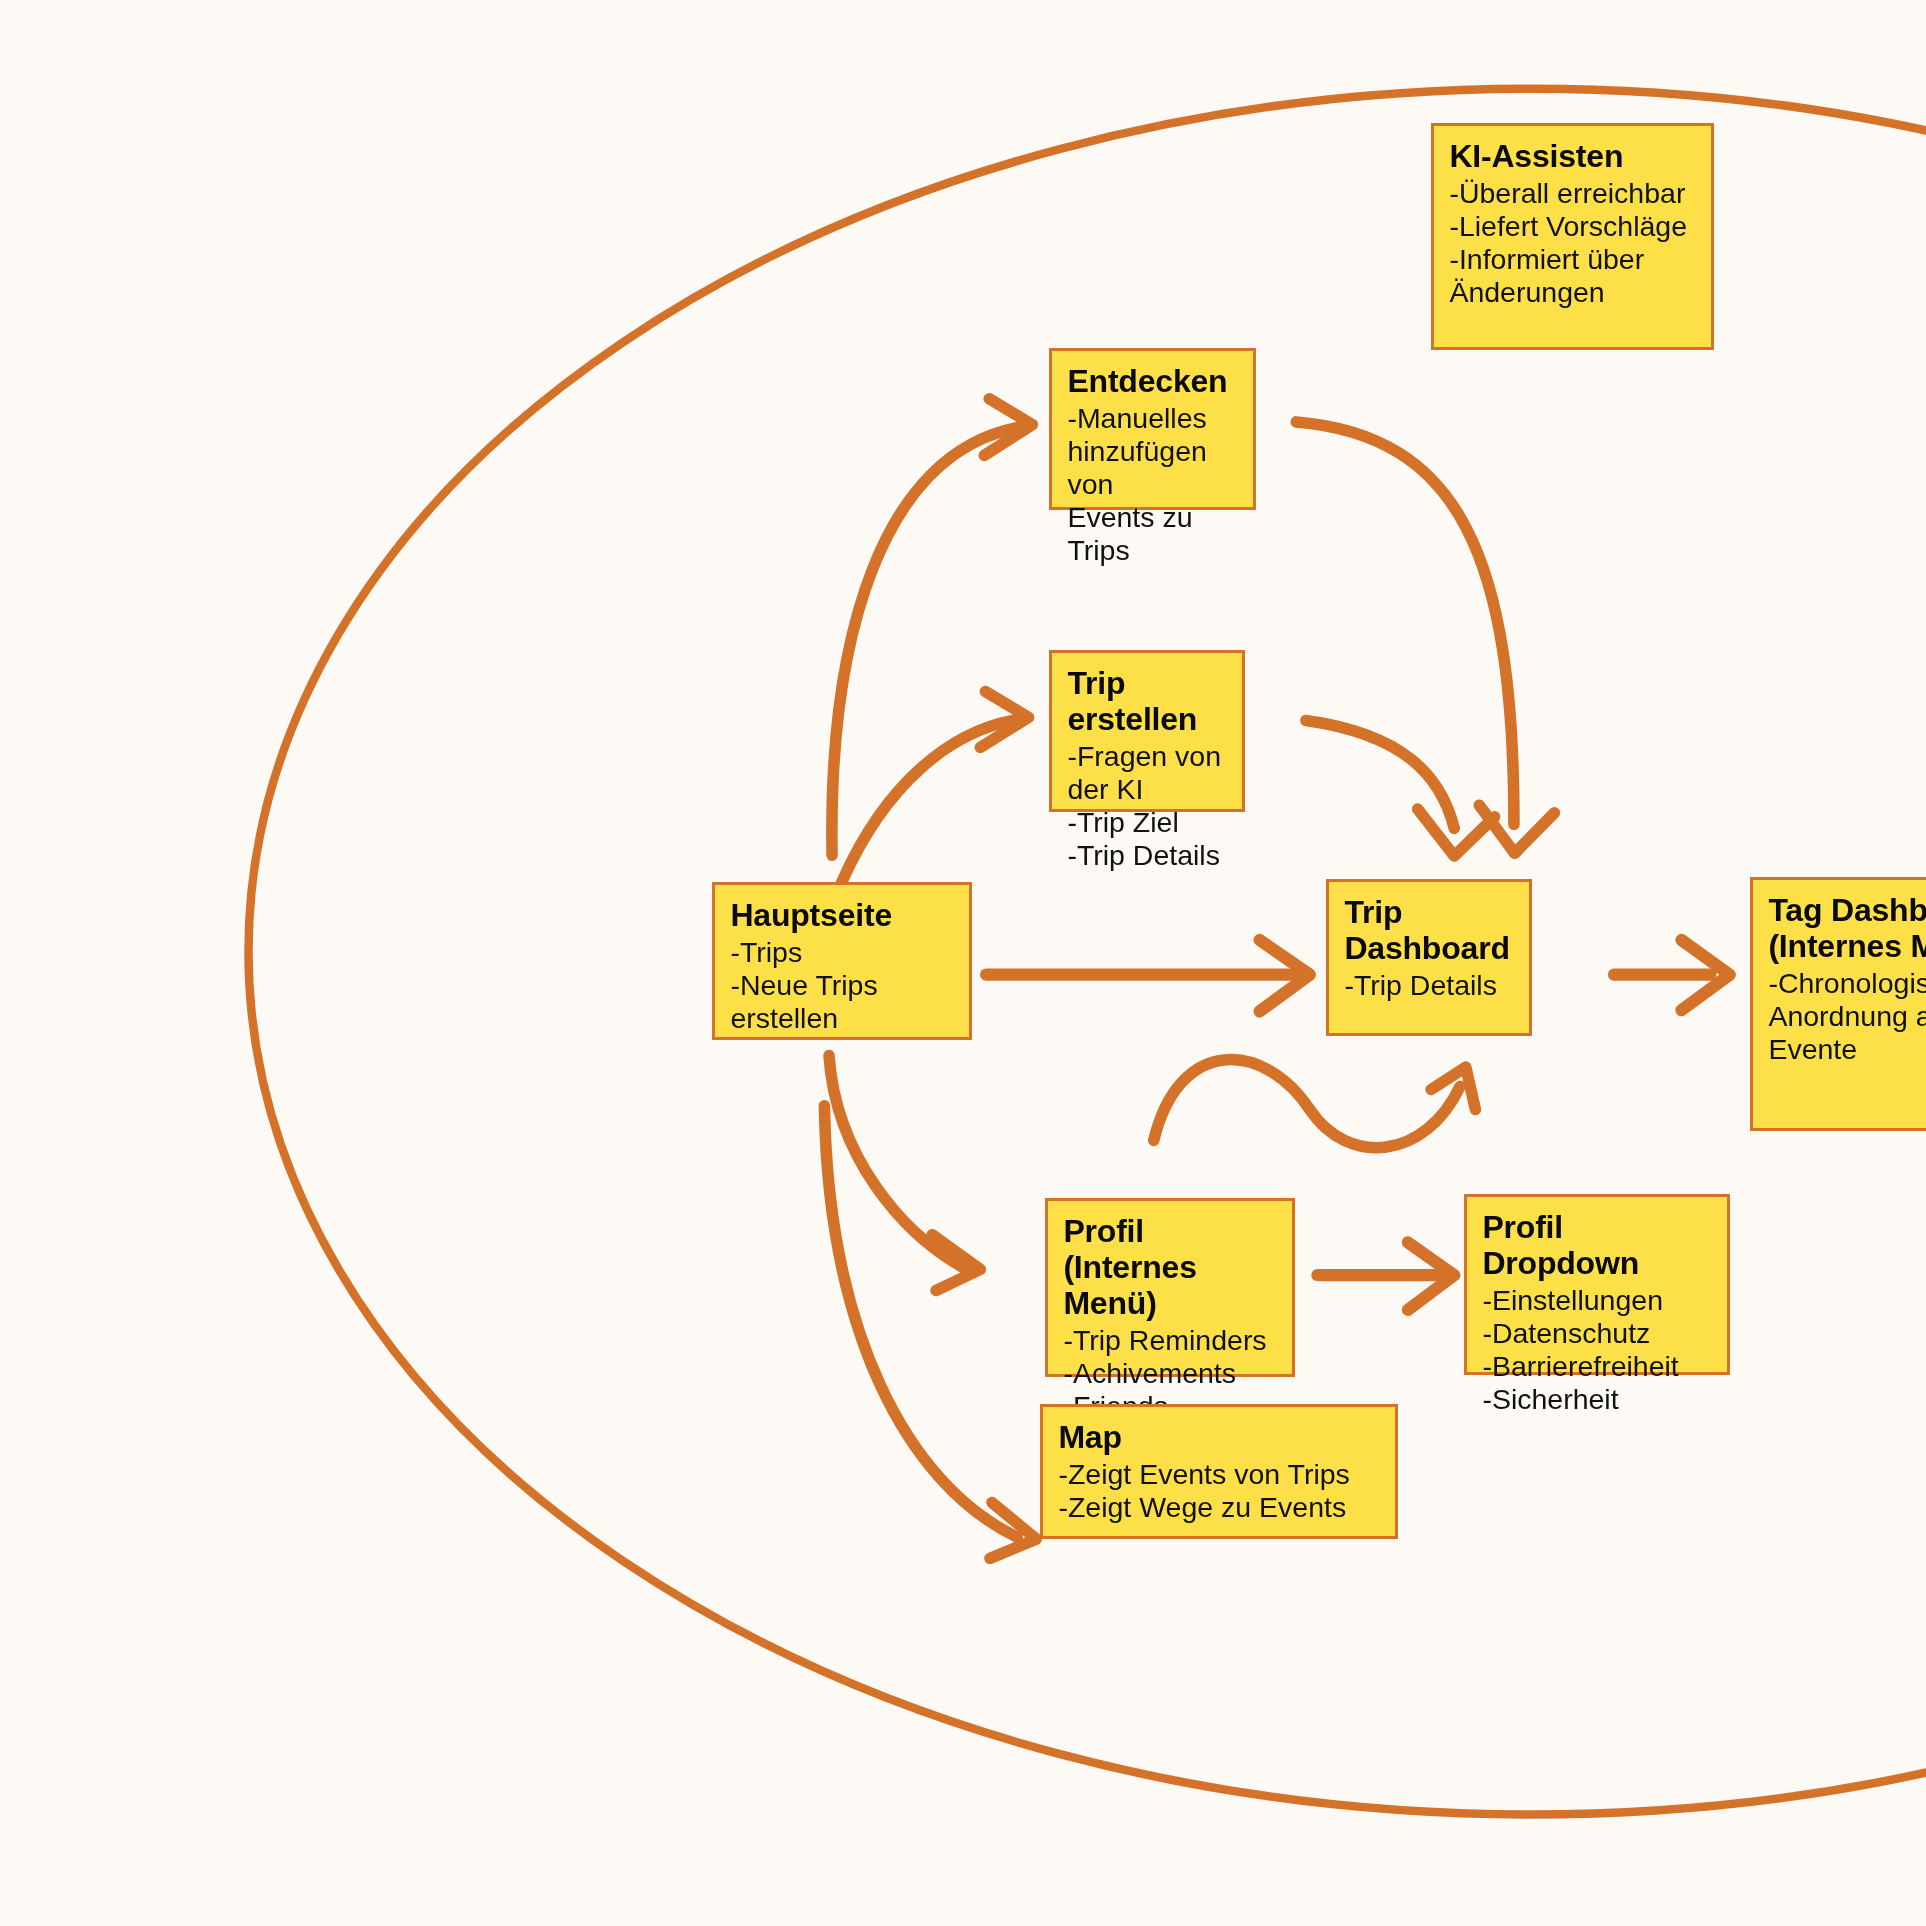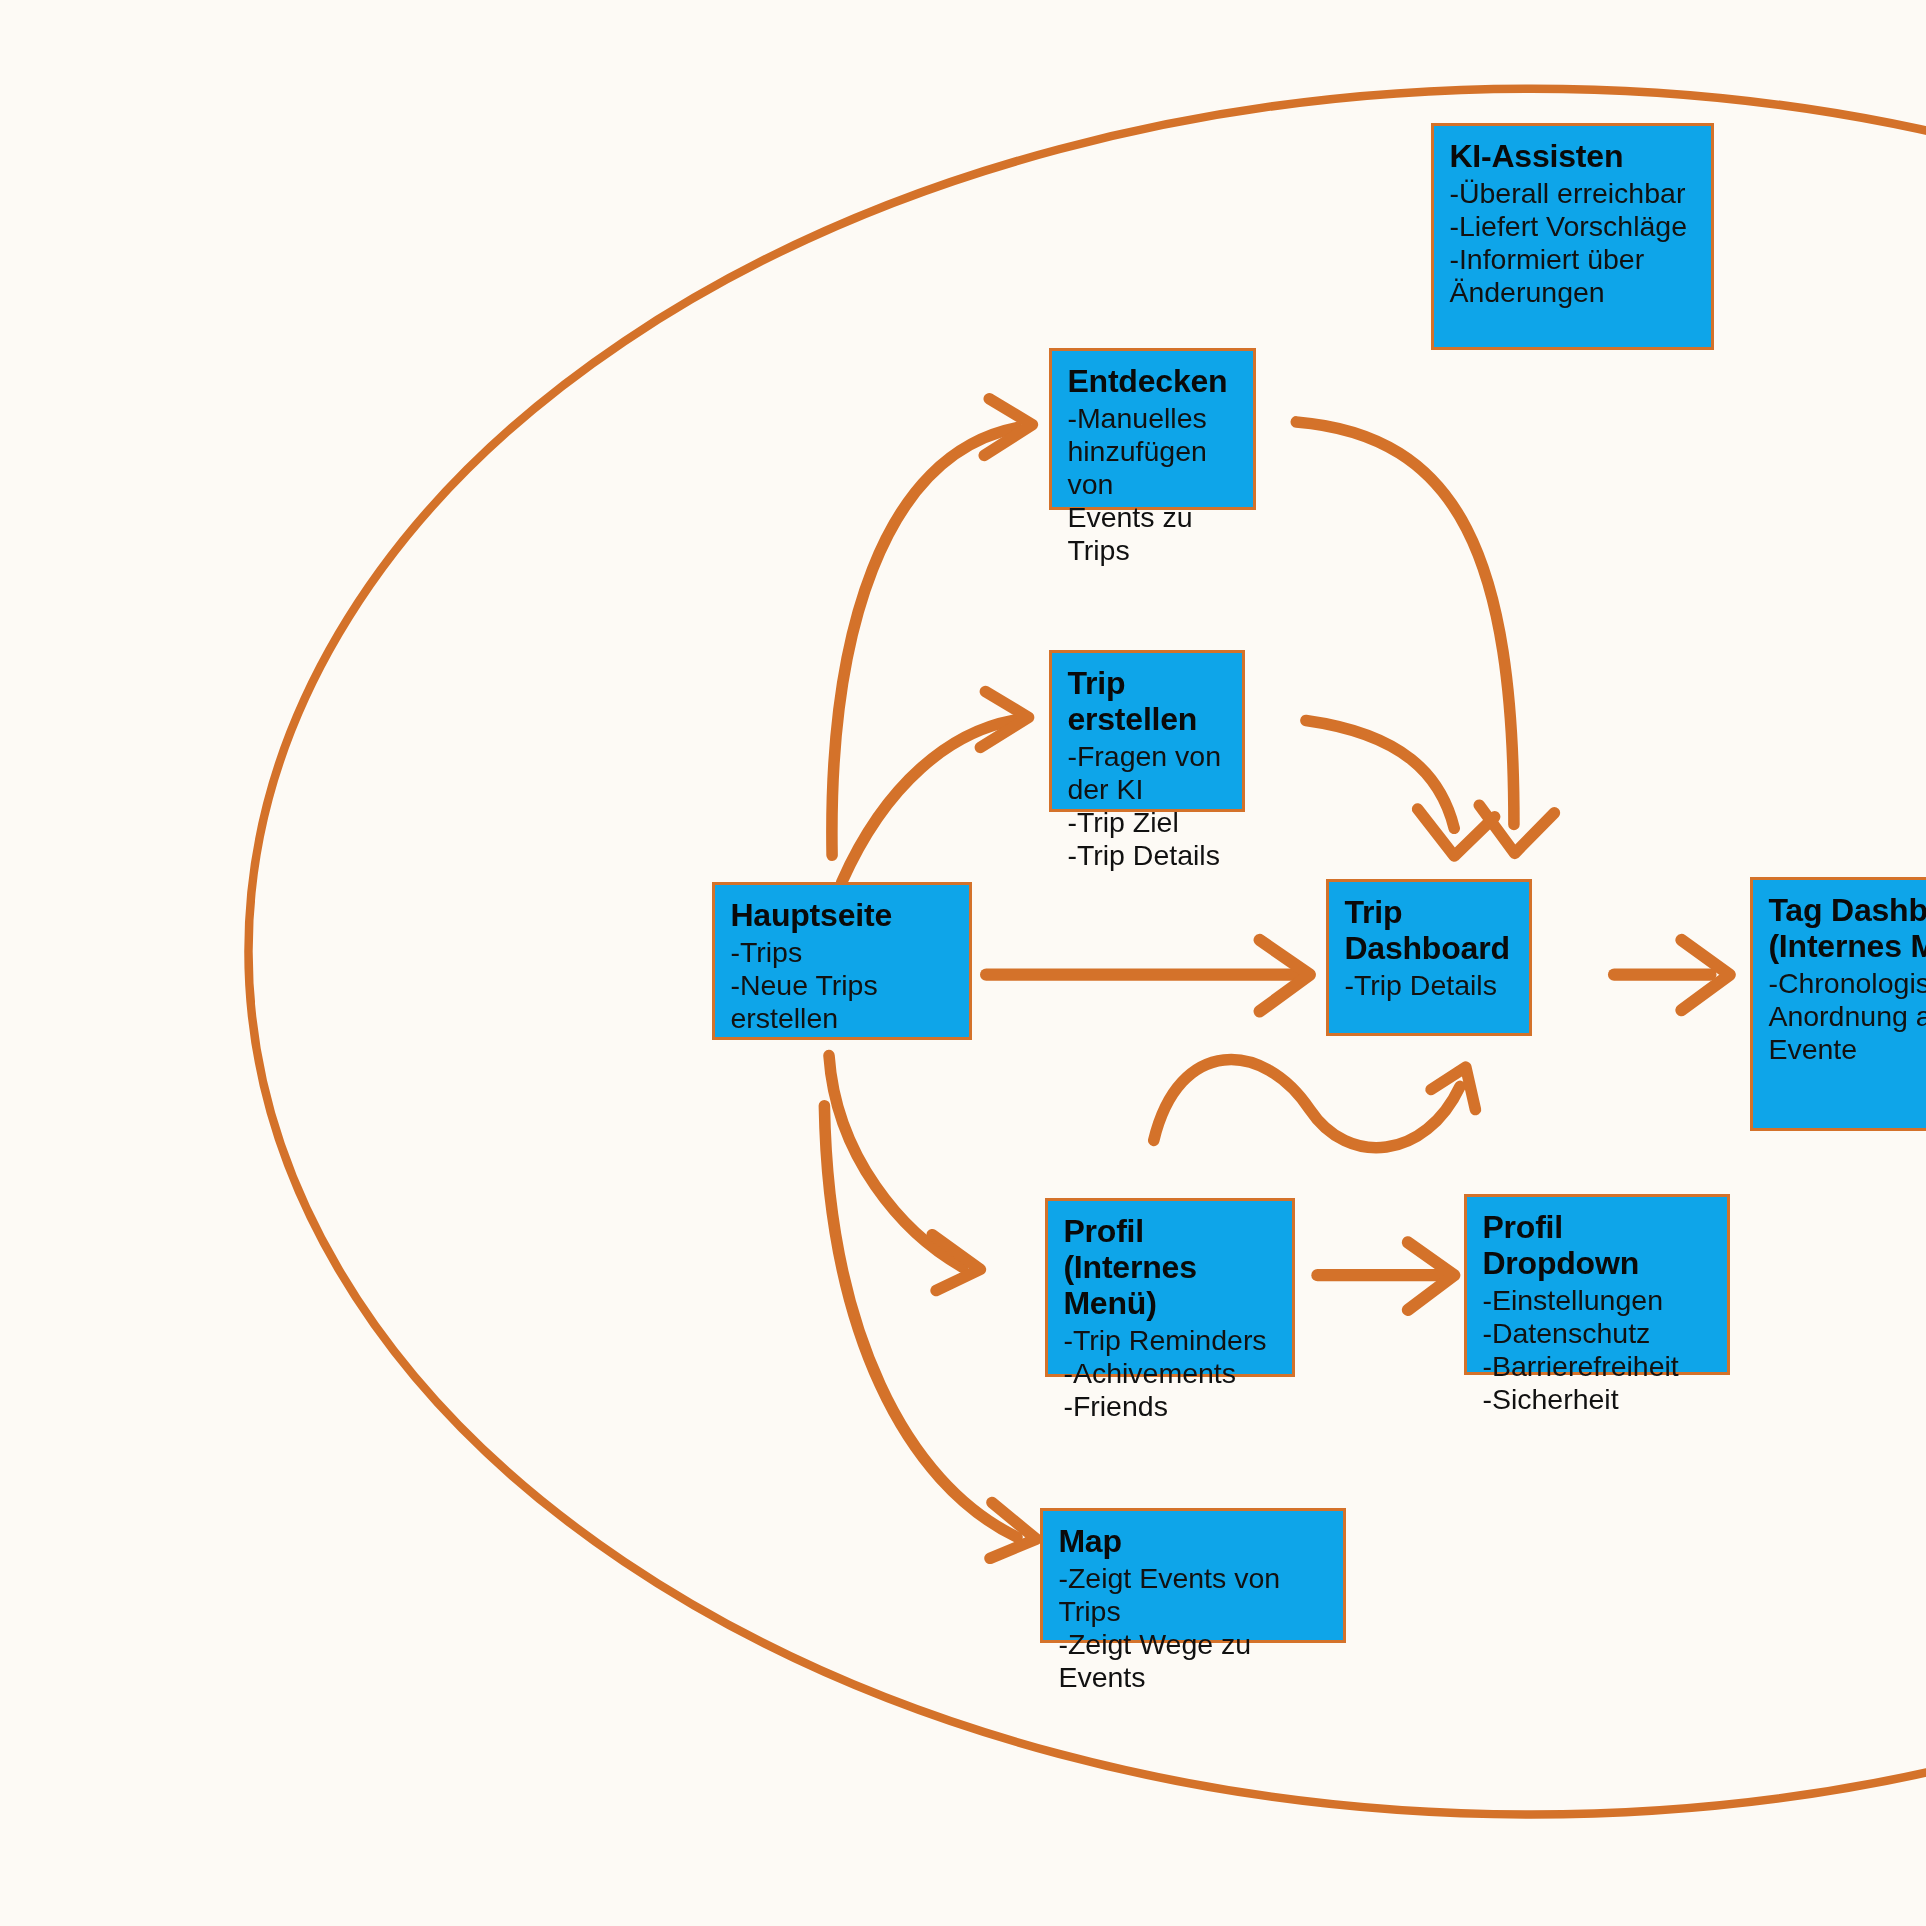--- a/index.html
+++ b/index.html
@@ -22,21 +22,21 @@
   }
   .svg-layer {
     position: absolute;
     left: 0; top: 0;
     width: 2962px;
     height: 1954px;
     pointer-events: none;
   }
   .node {
     position: absolute;
-    background: #0ea5e9;
+    background: #fde047;
     border: 3.9px solid #D4722A;
     box-sizing: border-box;
     padding: 13px 15.4px 11.6px 15.4px;
   }
   .node-title {
     font-weight: bold;
     font-size: 32px;
     line-height: 1.12;
     color: #0A0A0A;
     letter-spacing: -0.2px;
@@ -186,21 +186,21 @@
   <div class="node" style="left:1464px; top:1194px; width:266px; height:181px;">
     <div class="node-title">Profil Dropdown</div>
     <div class="node-lines">
       <div class="node-line">-Einstellungen</div>
       <div class="node-line">-Datenschutz</div>
       <div class="node-line">-Barrierefreiheit</div>
       <div class="node-line">-Sicherheit</div>
     </div>
   </div>
 
-  <div class="node" style="left:1040px; top:1508px; width:306px; height:135px;">
+  <div class="node" style="left:1040px; top:1404px; width:358px; height:135px;">
     <div class="node-title">Map</div>
     <div class="node-lines">
       <div class="node-line">-Zeigt Events von Trips</div>
       <div class="node-line">-Zeigt Wege zu Events</div>
     </div>
   </div>
 
 </div>
 
 

